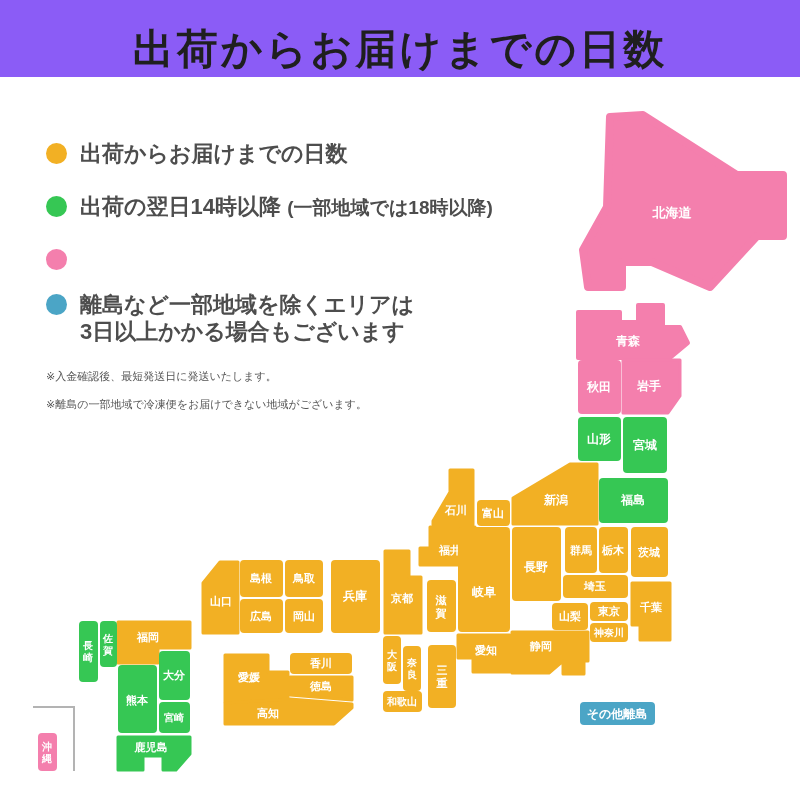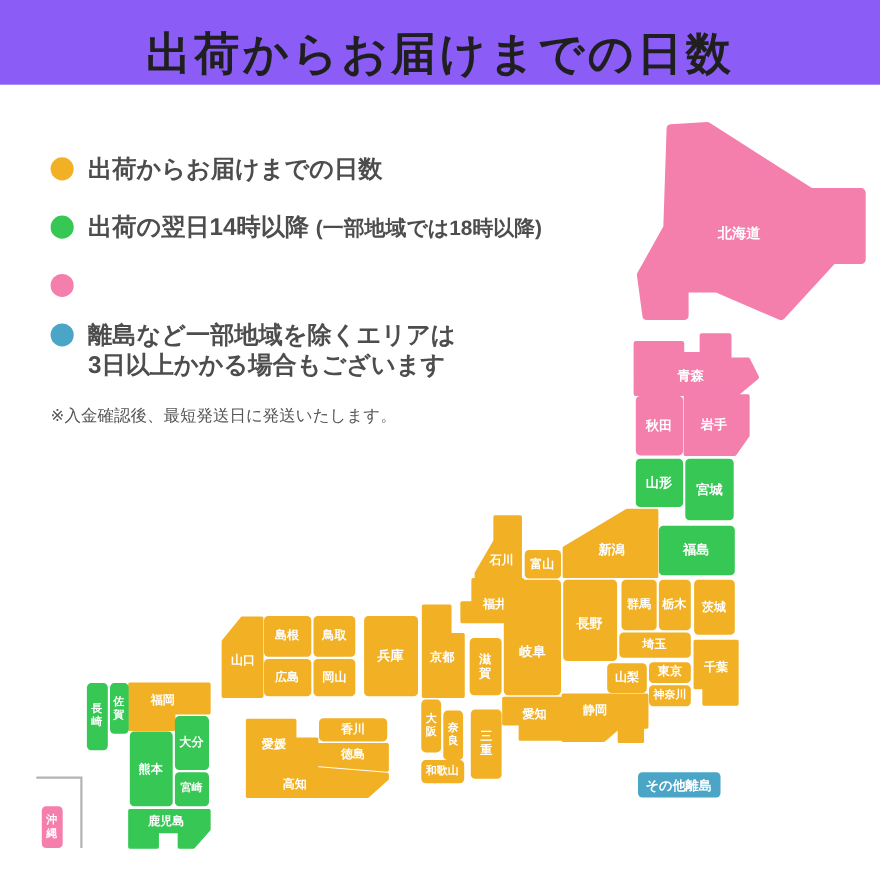--- a/index.html
+++ b/index.html
@@ -7,21 +7,21 @@
          font-family:"Liberation Sans","DejaVu Sans",sans-serif;}
   .header{position:absolute;left:0;top:0;width:800px;height:77px;display:flex;
           align-items:center;justify-content:center;}
   .header h1{margin:0;font-family:"Liberation Serif","DejaVu Serif",serif;
              font-size:41px;font-weight:600;letter-spacing:3px;color:#1f1f1f;}
   .legend-row{position:absolute;left:46px;display:flex;align-items:flex-start;}
   .legend-dot{width:21px;height:21px;border-radius:50%;flex:0 0 auto;margin-top:3px;}
   .legend-text{margin-left:13px;font-size:22px;font-weight:bold;color:#4d4d4d;
                line-height:27px;white-space:nowrap;}
   .legend-text .small{font-size:19px;font-weight:bold;color:#4d4d4d;}
-  .note{position:absolute;left:46px;font-size:15px;color:#555555;white-space:nowrap;}
+  .note{position:absolute;left:46px;font-size:11px;color:#555555;white-space:nowrap;}
   #map-svg{position:absolute;left:0;top:0;}
   #map-svg text{font-family:"Liberation Sans","DejaVu Sans",sans-serif;font-weight:bold;}
 </style>
 </head>
 <body>
 
 <div id="stage">
 
   <div class="header" style="background:#8b5cf6;align-items:flex-end;">
     <h1>出荷からお届けまでの日数</h1>
@@ -44,20 +44,21 @@
 
   <div class="legend-row" style="top:291px;">
     <span class="legend-dot" style="background: rgb(75, 165, 198);"></span>
     <span class="legend-text">
       <span>離島など一部地域を除くエリアは</span><br>
       <span>3日以上かかる場合もございます</span>
     </span>
   </div>
 
   <div class="note" style="top:369px;">※入金確認後、最短発送日に発送いたします。</div>
+  <div class="note" style="top:397px;">※離島の一部地域で冷凍便をお届けできない地域がございます。</div>
 
   <svg id="map-svg" width="800" height="800" viewBox="0 0 800 800">
       <g>
         <path d="M610,117 L643,115 L737,175 L783,175 L783,236 L757,236 L710,287 L652,262 L622,262 L622,287 L588,287 L583,250 L607,207 Z" fill="#F47FAD" stroke="#F47FAD" stroke-width="8" stroke-linejoin="round" stroke-linecap="round"></path>
         <text x="672" y="212" fill="#ffffff" font-size="13" text-anchor="middle" dominant-baseline="central">北海道</text>
       </g>
       <g>
         <path d="M578,312 L620,312 L620,322 L638,322 L638,305 L663,305 L663,327 L680,327 L688,343 L670,358 L578,358 Z" fill="#F47FAD" stroke="#F47FAD" stroke-width="4" stroke-linejoin="round" stroke-linecap="round"></path>
         <text x="628" y="341" fill="#ffffff" font-size="12" text-anchor="middle" dominant-baseline="central">青森</text>
       </g>

